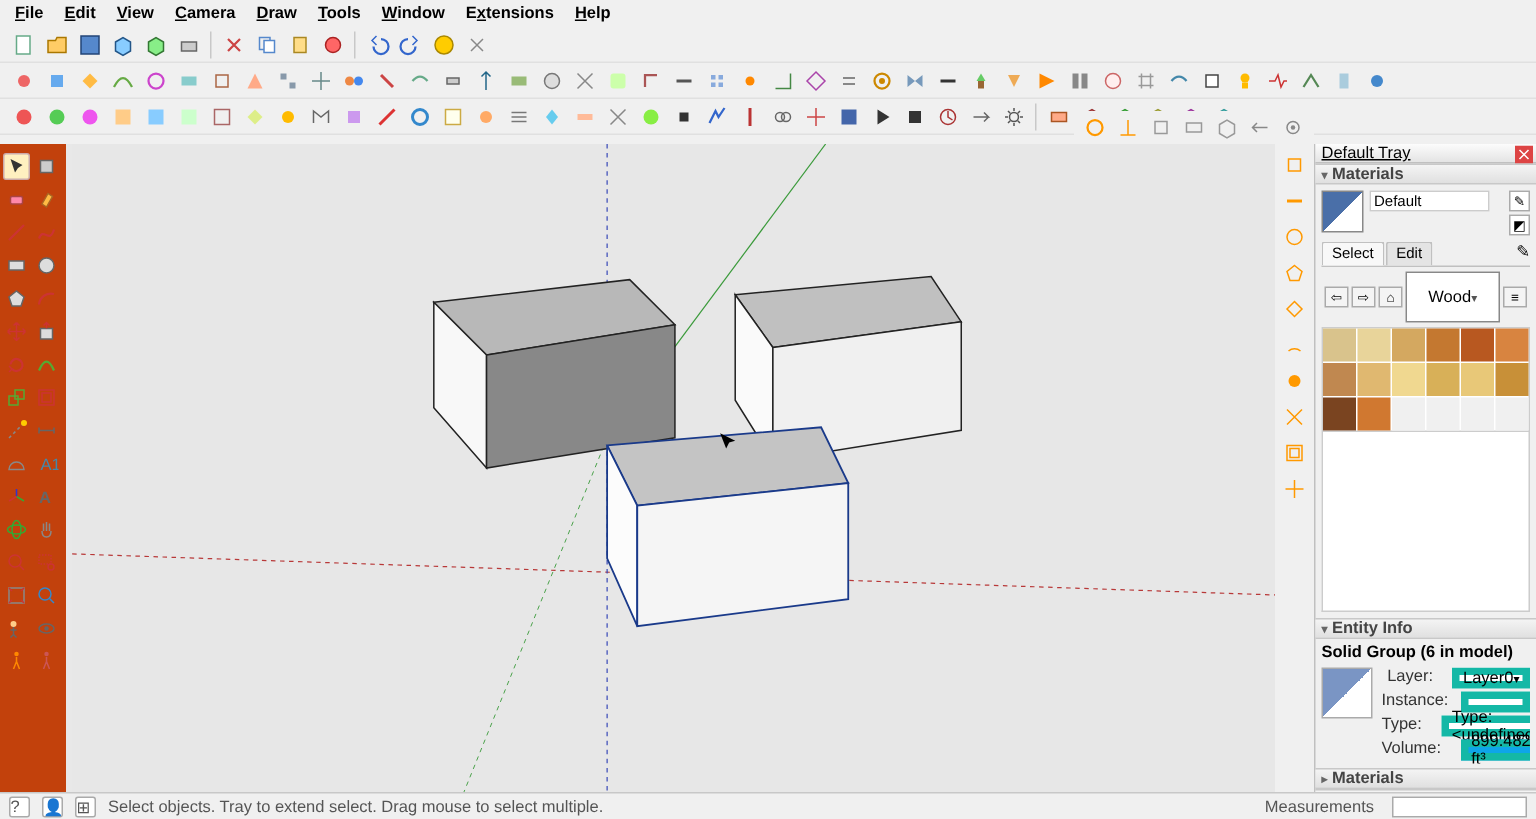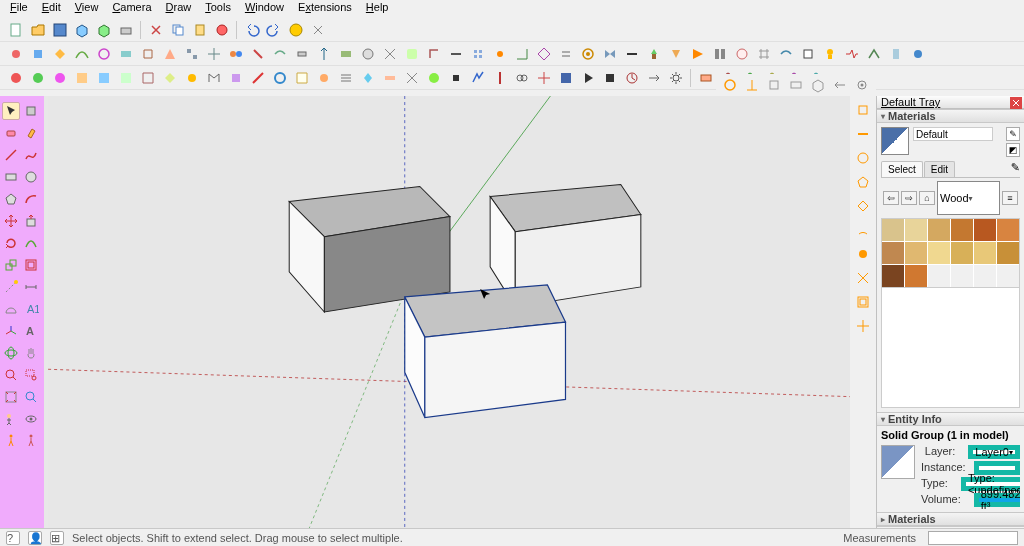--- a/index.html
+++ b/index.html
@@ -1,26 +1,26 @@
 <!DOCTYPE html>
 <html><head>
 <meta charset="utf-8">
 <style>
 * { margin:0; padding:0; box-sizing:border-box; font-family:"Segoe UI",Tahoma,sans-serif; font-size:11px; }
 body { width:1024px; height:546px; background:#f0f0f0; position:relative; overflow:hidden; }
-.menubar { height:18px; background:#f0f0f0; display:flex; align-items:flex-start; padding-left:4px; gap:2px; }
+.menubar { height:18px; background:#f0f0f0; display:flex; align-items:center; padding-left:4px; gap:2px;font-weight:bold; }
 .menubar span { padding:1px 6px; cursor:default; }
 .menubar span u { text-decoration:underline; }
 .toolbar-rows { background:#f0f0f0; }
 .toolbar-row { height:24px; display:flex; align-items:center; padding-left:6px; gap:2px; border-bottom:1px solid #e0e0e0;}
 .tbtn { width:20px; height:20px; display:flex; align-items:center; justify-content:center; border:1px solid transparent; border-radius:2px; }
 .tbtn svg { width:16px; height:16px; }
 .divider { width:2px; height:18px; border-left:1px solid #c8c8c8; margin:0 2px; }
 .workspace { position:absolute; left:0; top:96px; right:0; bottom:18px; display:flex; }
-.left-tools { width:44px; background:#f0abfc; display:flex; flex-direction:column; padding-top:4px; }
+.left-tools { width:44px; background:#c2410c; display:flex; flex-direction:column; padding-top:4px; }
 .left-tools .pair { display:flex; gap:2px; padding:2px 2px; }
 .left-tools .tbtn { width:18px; height:18px; }
 .canvas { flex:1; background:#e8e8e8; position:relative; overflow:hidden; }
 .right-tools { width:26px; background:#f0f0f0; display:flex; flex-direction:column; align-items:center; padding-top:4px; gap:4px;}
 .right-tools .tbtn { width:20px; height:20px; }
 .tray { width:148px; background:#f0f0f0; border-left:1px solid #c0c0c0; display:flex; flex-direction:column; font-size:10px; }
 .tray-title { height:16px; background:linear-gradient(#fcfcfc,#e4e4e4); border-bottom:1px solid #c0c0c0; display:flex; align-items:center; padding:0 4px; position:relative;text-decoration:underline;}
 .tray-title .close { position:absolute; right:2px; top:1px; width:12px; height:12px; }
 .panel-head { height:14px; background:linear-gradient(#f4f4f4,#e0e0e0); border-top:1px solid #c8c8c8; border-bottom:1px solid #c8c8c8; display:flex; align-items:center; padding:0 4px; font-weight:bold; color:#444;}
 .panel-head::before { content:"▸"; margin-right:3px; font-size:8px; color:#666;}
@@ -29,21 +29,21 @@
 .swatch-preview { width:28px; height:28px; background:linear-gradient(135deg,#4a6fa8 50%,#fff 50%); border:1px solid #888; float:left; margin-right:4px;}
 .mat-name { border:1px solid #ccc; width:80px; height:14px; padding:1px 2px; font-size:10px; background:#fff; display:inline-block;}
 .mat-icons { float:right; display:flex; flex-direction:column; gap:2px; }
 .mat-icons .mi { width:14px; height:14px; border:1px solid #aaa; background:#fff; font-size:9px; text-align:center; line-height:12px;}
 .clear { clear:both; }
 .tab-row { display:flex; border-bottom:1px solid #c0c0c0; margin-top:4px;}
 .tab-row .tab { padding:2px 6px; border:1px solid #c0c0c0; border-bottom:none; background:#f8f8f8; margin-right:1px; border-radius:2px 2px 0 0; font-size:10px;}
 .tab-row .tab:not(.active){ background:#e4e4e4; }
 .select-row { display:flex; align-items:center; gap:2px; padding:3px 2px;}
 .nav-btn { width:16px; height:14px; border:1px solid #aaa; background:#f4f4f4; font-size:9px; text-align:center; line-height:12px;}
-.dropdown { flex:1; height:16px; border:1px solid #888; background:#fff; font-size:10px; padding:16px 2px; display:flex; align-items:center; justify-content:flex-start;}
+.dropdown { flex:1; height:16px; border:1px solid #888; background:#fff; font-size:10px; padding:16px 2px; display:flex; align-items:center; justify-content:center;}
 .dropdown::after { content:"▾"; font-size:8px; color:#555;}
 .swatches { display:grid; grid-template-columns:repeat(6,1fr); gap:1px; background:#fff; border:1px solid #ccc; }
 .sw { aspect-ratio:1; }
 .swatch-area { height:120px; background:#fff; border:1px solid #ccc; border-top:none; }
 .entity-body { padding:3px 4px; font-size:10px;}
 .ent-title { font-weight:bold; margin-bottom:4px; }
 .ent-row { display:flex; margin-bottom:2px; gap:13px;}
 .ent-row label { width:40px; text-align:right; color:#333;}
 .ent-row .val { flex:1; height:14px; border:5px solid #14b8a6; background:#fff; padding:0 2px; font-size:10px; display:flex; align-items:center; justify-content:space-between;}
 .ent-row .val.ro { background:#0ea5e9; }
@@ -904,21 +904,21 @@
           <div class="sw" style="background: rgb(240, 240, 240);"></div>
           <div class="sw" style="background: rgb(240, 240, 240);"></div>
           <div class="sw" style="background: rgb(240, 240, 240);"></div>
           <div class="sw" style="background: rgb(240, 240, 240);"></div>
         </div>
       <div class="swatch-area"></div>
     </div>
 
     <div class="panel-head open">Entity Info</div>
     <div class="entity-body">
-      <div class="ent-title">Solid Group (1 in model)</div>
+      <div class="ent-title">Solid Group (6 in model)</div>
       <div class="ent-preview"></div>
       <div class="ent-rows">
         <div class="ent-row">
             <label>Layer:</label>
             <div class="val">
               <span>Layer0</span>
               <span style="font-size:8px">▾</span>
             </div>
           </div>
         <div class="ent-row">
@@ -1004,16 +1004,16 @@
         </svg>
       </div>
   </div>
 
 </div>
 
 <div class="statusbar">
   <div class="sicon">?</div>
   <div class="sicon">👤</div>
   <div class="sicon">⊞</div>
-  <span class="hint">Select objects. Shift to extend select. Drag mouse to select multiple.</span>
+  <span class="hint">Select objects. Tray to extend select. Drag mouse to select multiple.</span>
   <span class="meas-label">Measurements</span>
   <div class="meas-box"></div>
 </div>
 
 </body></html>

